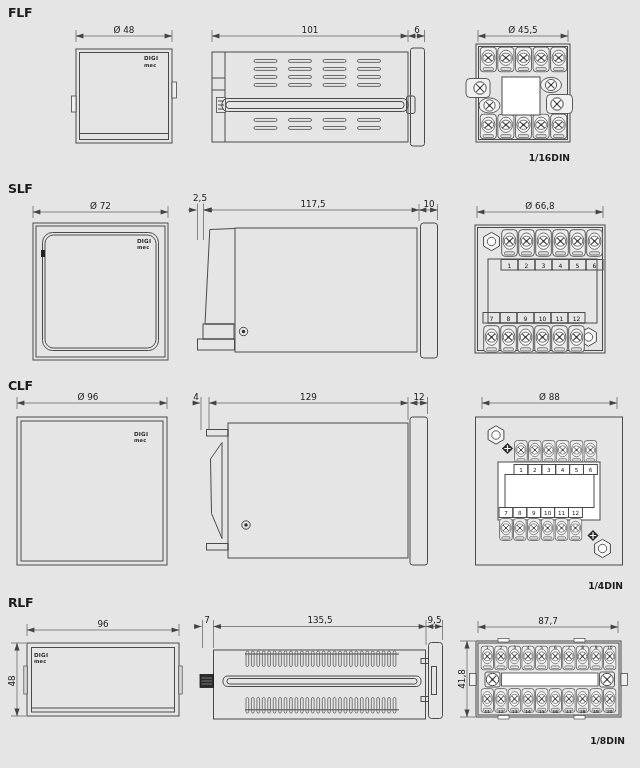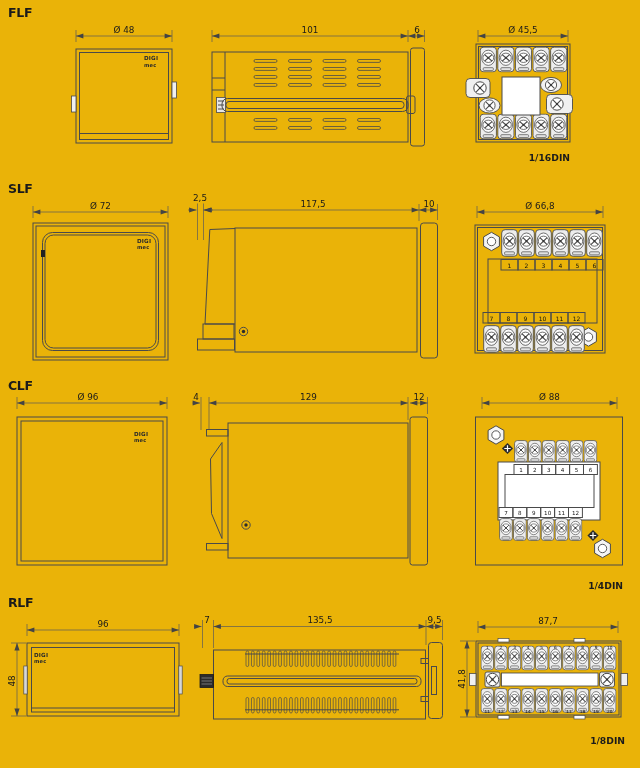--- a/index.html
+++ b/index.html
@@ -1,16 +1,16 @@
 <!DOCTYPE html>
 <html><head>
 <meta charset="utf-8">
 <style>
   html,body{margin:0;padding:0;background:#ffffff}
-  .canvas{width:640px;height:768px;background:#eab308;position:relative;
+  .canvas{width:640px;height:768px;background:#e5e5e5;position:relative;
           font-family:"DejaVu Sans","Liberation Sans",sans-serif}
   svg{display:block}
   .ln{fill:none;stroke:#4a4a4a;stroke-width:1}
   .ext{stroke:#5a5a5a;stroke-width:.7;fill:none}
   .dml{stroke:#5a5a5a;stroke-width:.7;fill:none;marker-start:url(#ar);marker-end:url(#ar)}
   .dme{stroke:#5a5a5a;stroke-width:.7;fill:none;marker-end:url(#ar)}
   text{fill:#1b1b1b;font-family:"DejaVu Sans","Liberation Sans",sans-serif}
   .d{font-size:8.8px;text-anchor:middle}
   .rl{font-size:12.5px;font-weight:bold;letter-spacing:-.3px}
   .din{font-size:9.2px;font-weight:bold;text-anchor:end}

